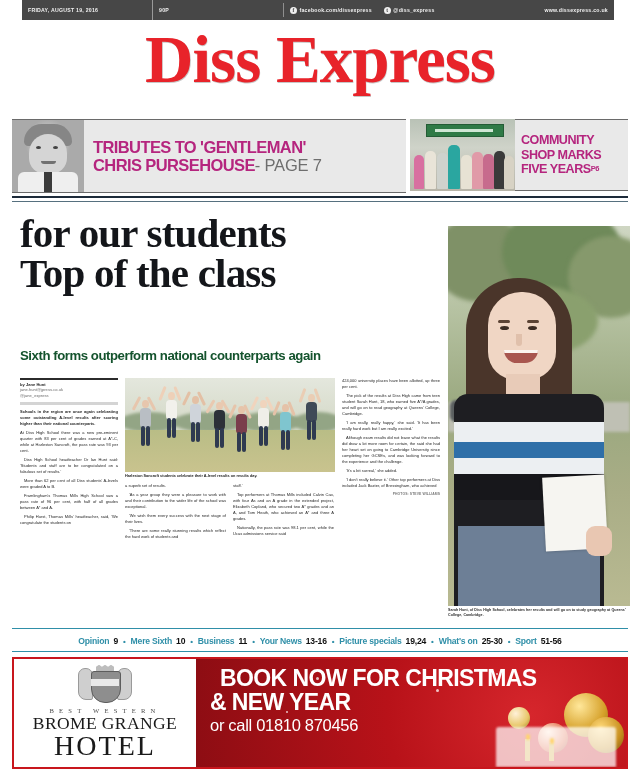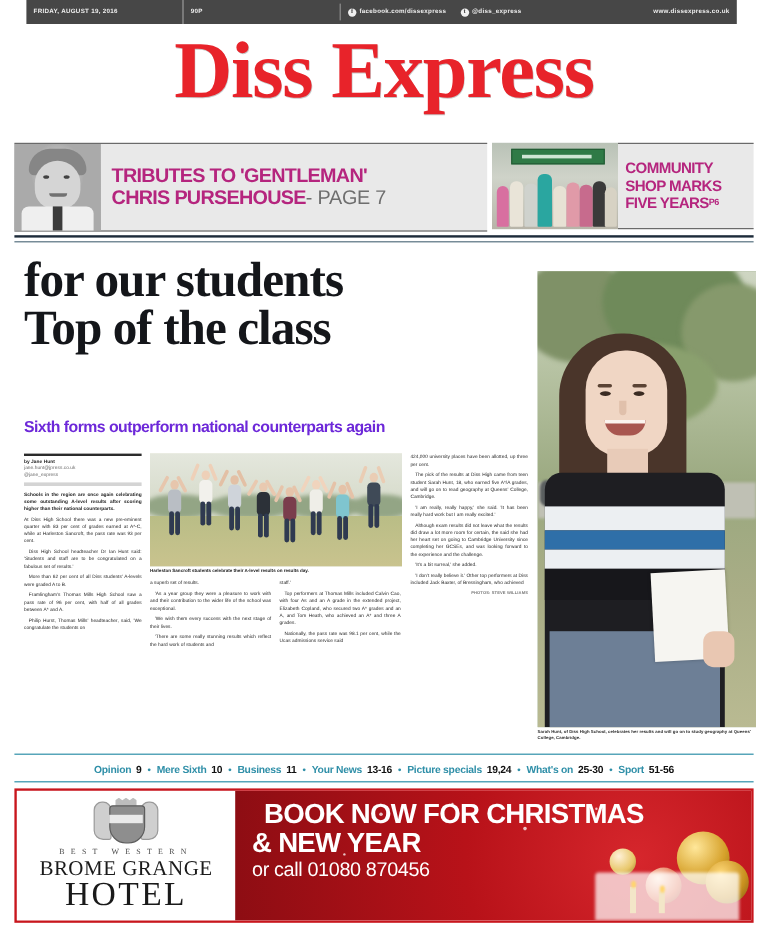--- a/index.html
+++ b/index.html
@@ -85,21 +85,21 @@
   .rule-thin{position:absolute;left:12px;width:616px;height:1px;background:#56707f;}
 
   
   .headline{
     position:absolute;left:20px;top:214px;width:420px;
     font-family:"Liberation Serif", serif;font-weight:bold;
     font-size:41px;line-height:.97;color:#14161a;letter-spacing:-.8px;
   }
   .subdeck{
     position:absolute;left:20px;top:348px;width:420px;
-    font-size:13.2px;font-weight:bold;color:#6d28d9;letter-spacing:-.45px;
+    font-size:13.2px;font-weight:bold;color:#14532d;letter-spacing:-.45px;
   }
 
   
   .mainphoto{position:absolute;left:448px;top:226px;width:182px;height:380px;overflow:hidden;background:#9fae8c;}
   .mp-sky{position:absolute;inset:0;background:linear-gradient(#cfd6c3 0%, #b6c2a2 22%, #9aa87f 48%, #a9ad86 70%, #b9ba92 100%);}
   .mp-tree{position:absolute;border-radius:50%;filter:blur(2.2px);}
   .mp-road{position:absolute;left:0;top:176px;width:100%;height:30px;background:#bfc0b4;filter:blur(1.4px);}
   .mp-car{position:absolute;left:2px;top:174px;width:34px;height:22px;border-radius:6px;background:#5b5f60;filter:blur(1px);}
   .mp-hair{position:absolute;left:18px;top:52px;width:106px;height:158px;background:#4a352a;border-radius:52px 52px 34px 34px;}
   .mp-face{position:absolute;left:40px;top:66px;width:68px;height:88px;background:#f0d6c4;border-radius:33px 33px 28px 28px;}
@@ -466,18 +466,18 @@
       <div class="sparkle" style="left:300px;top:14px;width:2px;height:2px;"></div>
       <div class="sparkle" style="left:90px;top:52px;width:2px;height:2px;"></div>
       <div class="ad-table"></div>
       <div class="candle" style="right:96px;"></div>
       <div class="flame" style="right:96.5px;bottom:27px;"></div>
       <div class="candle" style="right:72px;height:18px;"></div>
       <div class="flame" style="right:72.5px;bottom:23px;"></div>
       <div class="ad-text">
         <div class="ad-l1">BOOK NOW FOR CHRISTMAS</div>
         <div class="ad-l2">&amp; NEW YEAR</div>
-        <div class="ad-l4">or call 01080 870456</div>
+        <div class="ad-l4">or call 01810 870456</div>
       </div>
     </div>
   </div>
 
 </div>
 
 </body></html>

